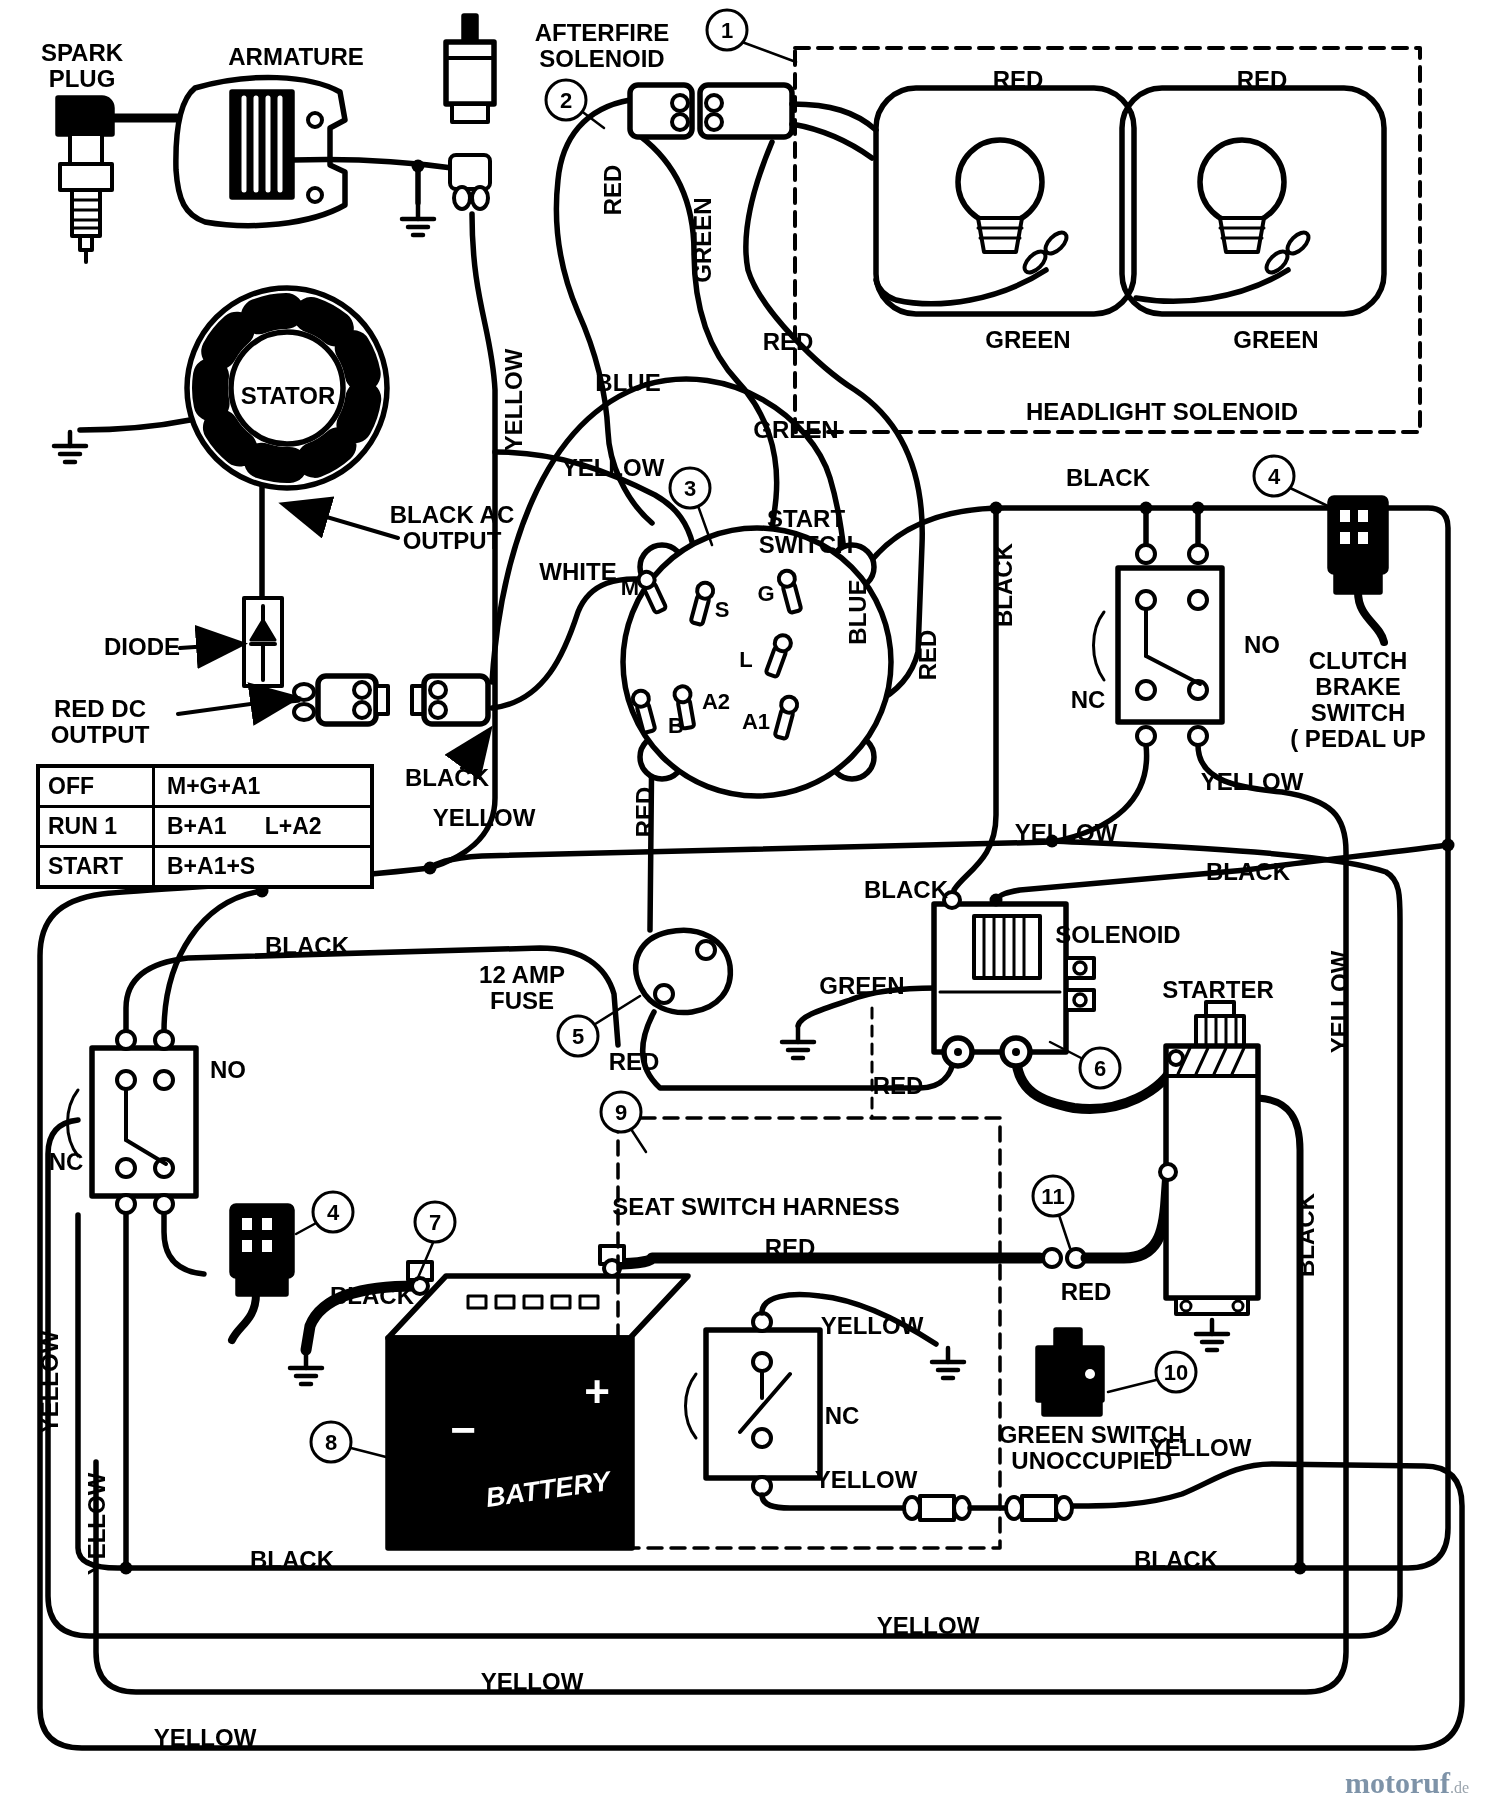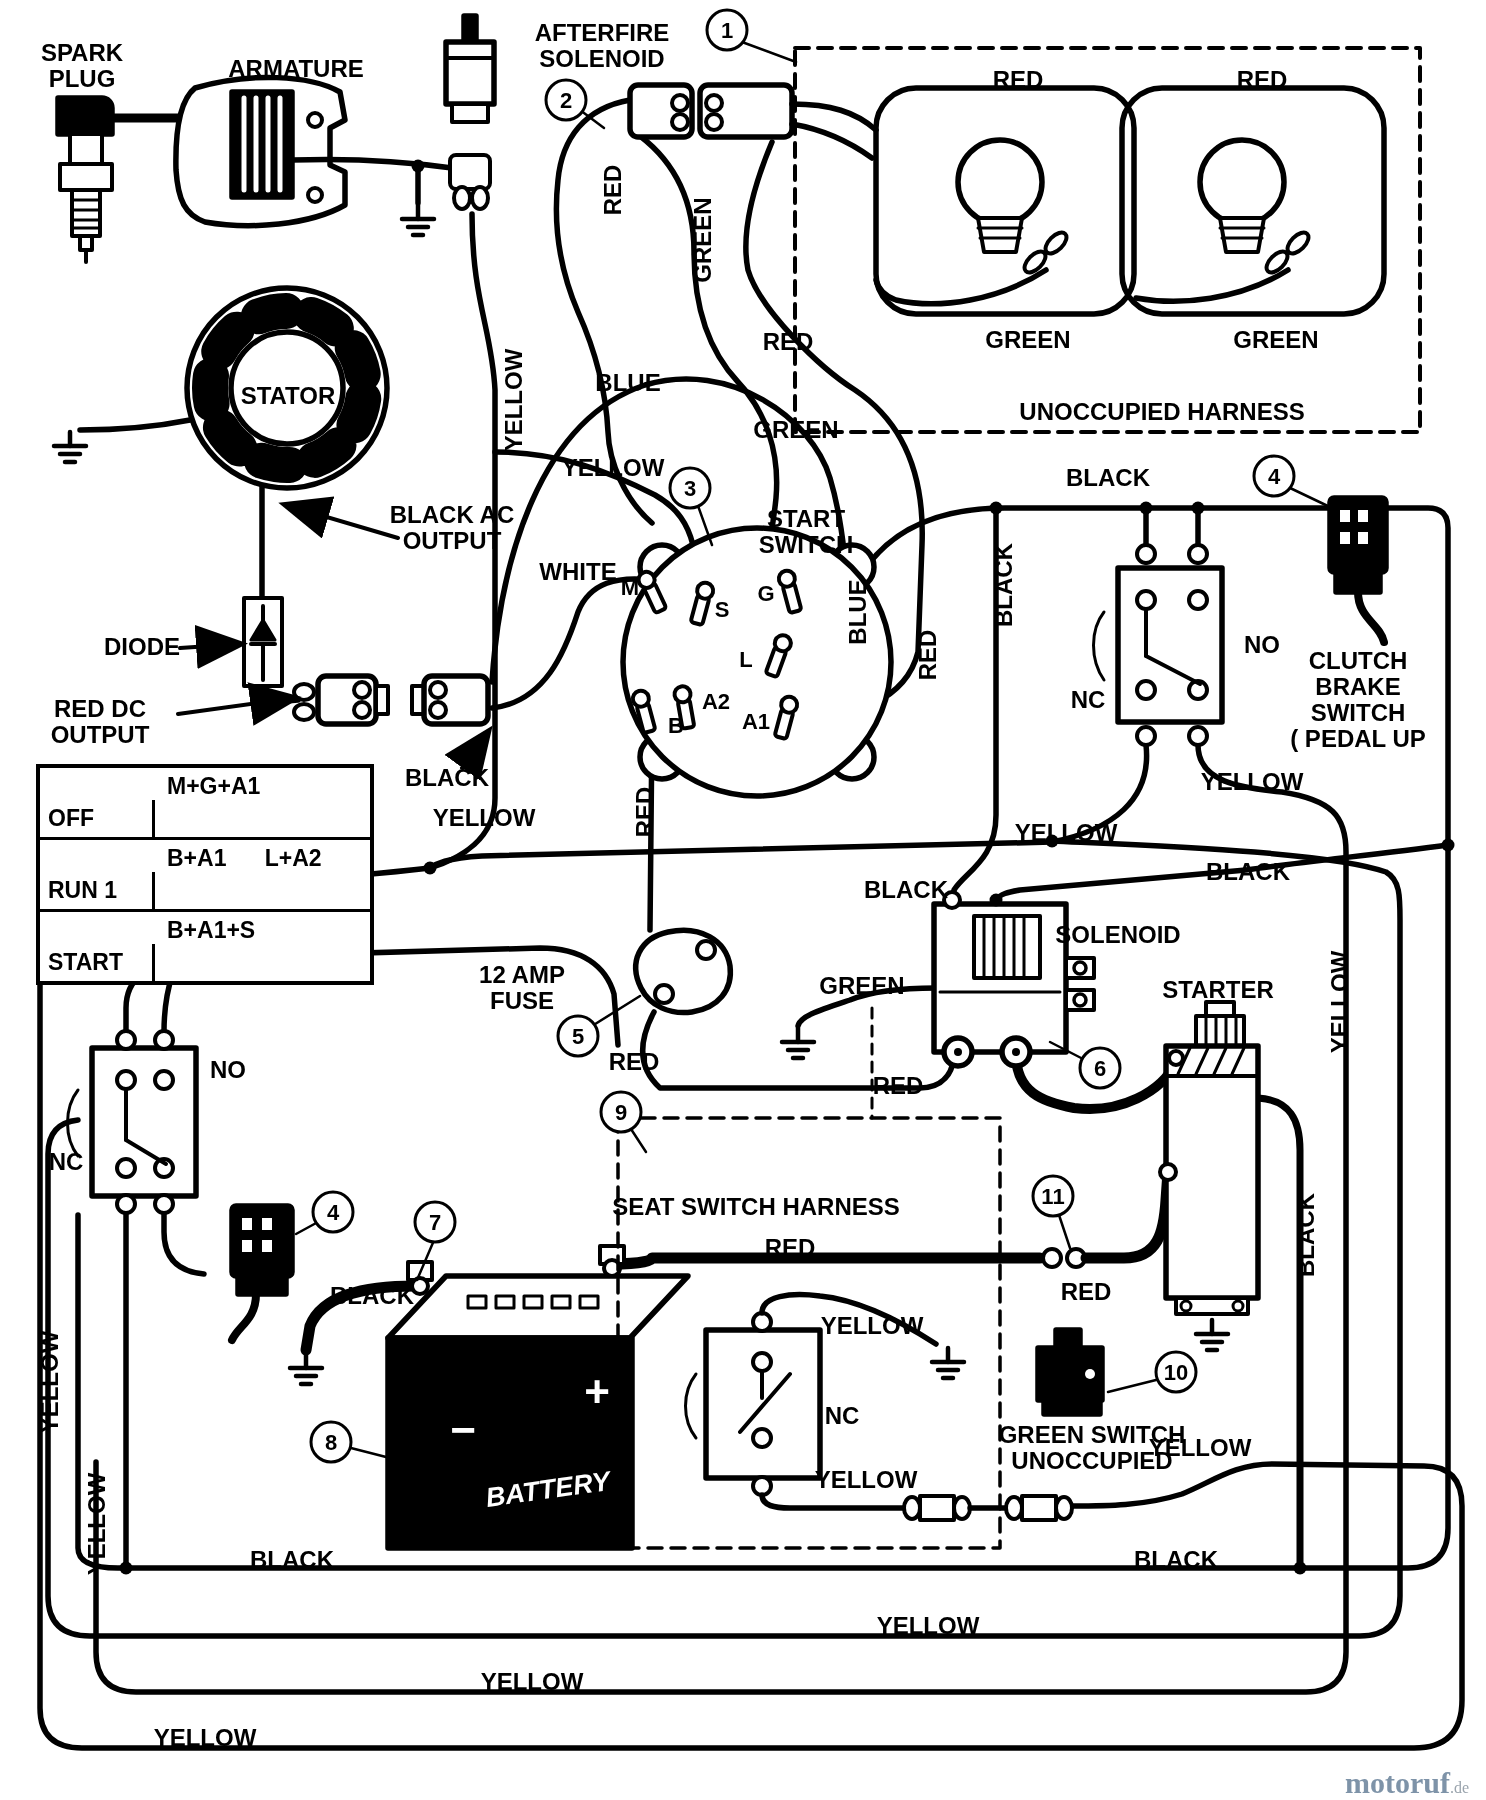--- a/index.html
+++ b/index.html
@@ -14,21 +14,21 @@
   .lbl.batt{color:#fff;font-style:italic;font-size:27px;transform:translate(-50%,-50%) rotate(-8deg);}
   .lbl.big{font-size:44px;}
   .callout{position:absolute;width:37px;height:37px;border:3.5px solid #000;border-radius:50%;
        background:#fff;display:flex;align-items:center;justify-content:center;
        font-weight:bold;font-size:22px;transform:translate(-50%,-50%);z-index:4;}
   .ign-table{position:absolute;left:36px;top:764px;width:330px;border:4px solid #000;
        background:#fff;font-weight:bold;font-size:23px;z-index:3;}
   .ign-title{border-bottom:3px solid #000;text-align:center;padding:6px 0;font-size:25px;}
   .ign-row{display:flex;border-bottom:3px solid #000;}
   .ign-row:last-child{border-bottom:none;}
-  .ign-mode{width:96px;padding:5px 8px;border-right:3px solid #000;margin-top:32px;}
+  .ign-mode{width:96px;padding:5px 8px;border-right:3px solid #000;}
   .ign-circ{flex:1;padding:5px 12px;white-space:pre;}
   .wm{position:absolute;left:1345px;top:1766px;z-index:3;font-family:"Liberation Serif",serif;}
   .wm .name{font-weight:bold;font-size:30px;color:#7e93a8;}
   .wm .tld{font-size:16px;color:#9aa4ad;}
 </style>
 </head>
 <body>
 
 <div id="stage">
 
@@ -387,30 +387,30 @@
           <circle cx="430" cy="868" r="6.5"></circle>
       <circle cx="262" cy="891" r="6.5"></circle>
           <circle cx="126" cy="1568" r="6.5"></circle>
       <circle cx="1300" cy="1568" r="6.5"></circle>
     </g>
   </g>
 </svg>
 
 <div class="lbl" style="left:82px;top:66px">SPARK
 PLUG</div>
-<div class="lbl" style="left:296px;top:69px">ARMATURE</div>
+<div class="lbl" style="left:296px;top:57px">ARMATURE</div>
 <div class="lbl" style="left:602px;top:46px">AFTERFIRE
 SOLENOID</div>
 <div class="lbl" style="left:288px;top:396px">STATOR</div>
 <div class="lbl" style="left:452px;top:528px">BLACK AC
 OUTPUT</div>
 <div class="lbl" style="left:142px;top:647px">DIODE</div>
 <div class="lbl" style="left:100px;top:722px">RED DC
 OUTPUT</div>
-<div class="lbl" style="left:1162px;top:412px">UNOCCUPIED HARNESS</div>
+<div class="lbl" style="left:1162px;top:412px">HEADLIGHT SOLENOID</div>
 <div class="lbl" style="left:806px;top:532px">START
 SWITCH</div>
 <div class="lbl" style="left:1358px;top:700px">CLUTCH
 BRAKE
 SWITCH
 ( PEDAL UP</div>
 <div class="lbl" style="left:522px;top:988px">12 AMP
 FUSE</div>
 <div class="lbl" style="left:1118px;top:935px">SOLENOID</div>
 <div class="lbl" style="left:1218px;top:990px">STARTER</div>

